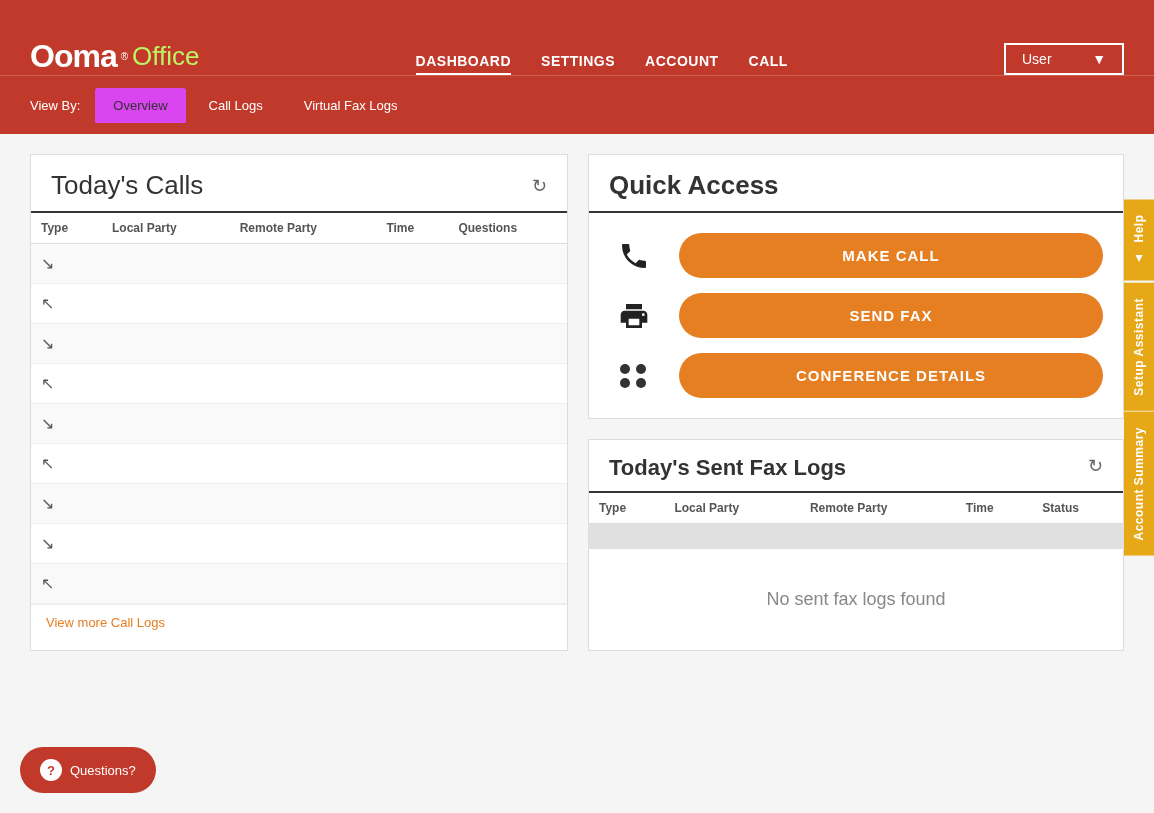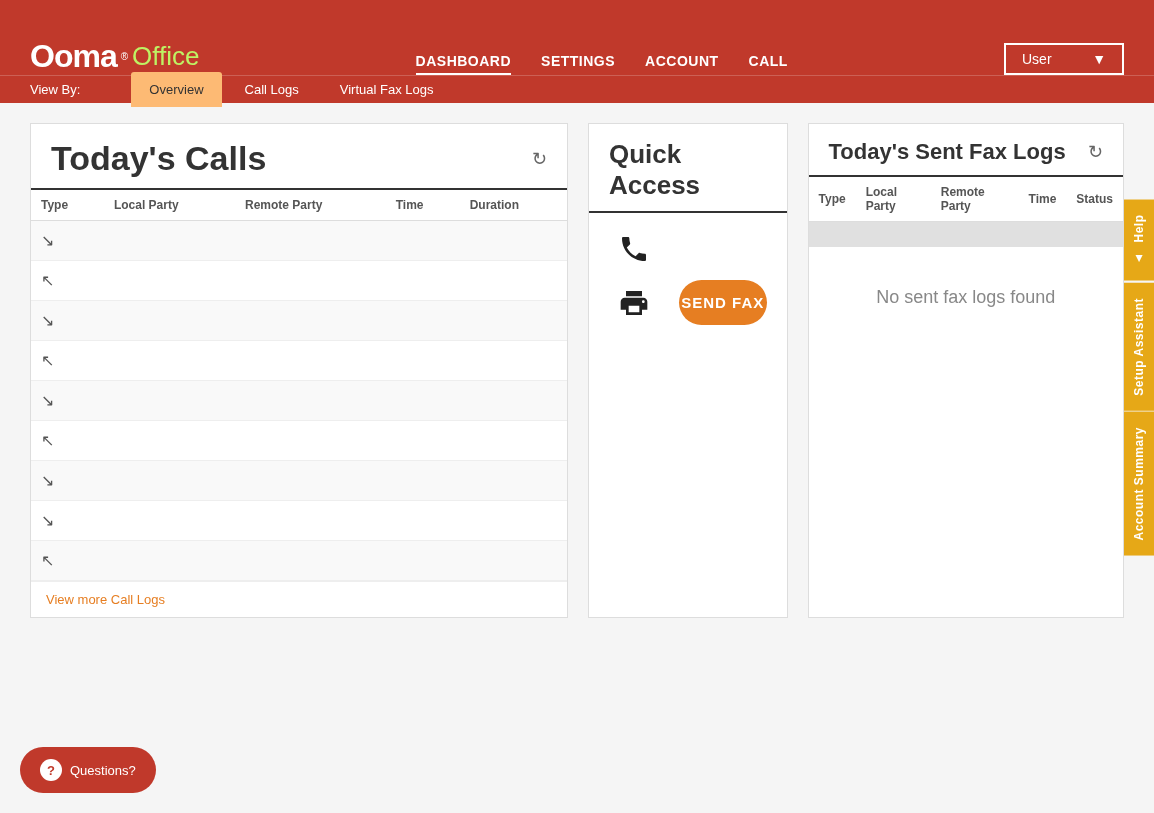--- a/index.html
+++ b/index.html
@@ -66,39 +66,38 @@
       justify-content: space-between;
     }
 
     
     .sub-nav {
       background: #c0392b;
       padding: 0 30px 0;
       display: flex;
       align-items: center;
       border-top: 1px solid rgba(255,255,255,0.2);
-      height: 28px;
+      height: 59px;
     }
     .view-by-label {
       color: white;
       font-size: 13px;
       margin-right: 15px;
     }
     .sub-nav-item {
       color: white;
       font-size: 13px;
       cursor: pointer;
       padding: 10px 18px;
       margin-right: 5px;
     }
     .sub-nav-item.active {
-      background: #fdba74;
+      background: #d946ef;
       color: #333;
       border-radius: 3px 3px 0 0;
-      margin-left: 36px;
     }
 
     
     .main-content {
       display: flex;
       gap: 20px;
       padding: 20px 30px;
       position: relative;
     }
 
@@ -110,22 +109,22 @@
       max-width: 560px;
     }
     .panel-header {
       display: flex;
       align-items: center;
       justify-content: space-between;
       padding: 15px 20px 10px;
       border-bottom: 2px solid #333;
     }
     .panel-title {
-      font-size: 34px;
-      font-weight: bold;
+      font-size: 26px;
+      font-weight: normal;
       color: #333;
     }
     .refresh-icon {
       color: #666;
       cursor: pointer;
       font-size: 18px;
     }
 
     
     .call-table {
@@ -167,21 +166,21 @@
       font-size: 13px;
       text-decoration: none;
       cursor: pointer;
       border-top: 1px solid #eee;
     }
 
     
     .right-panel {
       flex: 1;
       display: flex;
-      flex-direction: row;
+      flex-direction: column;
       gap: 20px;
     }
 
     
     .quick-access-panel {
       background: white;
       border: 1px solid #ddd;
       padding: 0;
     }
     .quick-access-header {
@@ -224,21 +223,20 @@
       border-radius: 25px;
     }
 
     
     .fax-panel {
       background: white;
       border: 1px solid #ddd;
     }
     .fax-header {
       display: flex;
-      align-items: center;
       justify-content: space-between;
       padding: 15px 20px 10px;
       border-bottom: 2px solid #333;
     }
     .fax-title {
       font-size: 22px;
       font-weight: bold;
       color: #333;
     }
     .fax-table {
@@ -370,21 +368,21 @@
       <span class="panel-title">Today's Calls</span>
       <span class="refresh-icon">↻</span>
     </div>
     <table class="call-table">
       <thead>
         <tr>
           <th>Type</th>
           <th>Local Party</th>
           <th>Remote Party</th>
           <th>Time</th>
-          <th>Duration</th>
+          <th>Questions</th>
         </tr>
       </thead>
       <tbody id="calls-tbody">
 
       <tr>
             <td><span class="arrow-icon arrow-down">↘</span></td>
             <td></td>
             <td></td>
             <td></td>
             <td></td>
@@ -457,31 +455,43 @@
         <span class="quick-access-title">Quick Access</span>
       </div>
       <div class="quick-access-body">
 
         <div class="quick-access-row">
           <div class="qa-icon">
             <svg width="32" height="32" viewBox="0 0 24 24" fill="#222">
               <path d="M6.6 10.8c1.4 2.8 3.8 5.1 6.6 6.6l2.2-2.2c.3-.3.7-.4 1-.2 1.1.4 2.3.6 3.6.6.6 0 1 .4 1 1V20c0 .6-.4 1-1 1-9.4 0-17-7.6-17-17 0-.6.4-1 1-1h3.5c.6 0 1 .4 1 1 0 1.3.2 2.5.6 3.6.1.3 0 .7-.2 1L6.6 10.8z"></path>
             </svg>
           </div>
+          <button class="qa-button">MAKE CALL</button>
         </div>
 
         <div class="quick-access-row">
           <div class="qa-icon">
             <svg width="32" height="32" viewBox="0 0 24 24" fill="#222">
               <path d="M19 8H5c-1.7 0-3 1.3-3 3v6h4v4h12v-4h4v-6c0-1.7-1.3-3-3-3zm-3 11H8v-5h8v5zm3-7c-.6 0-1-.4-1-1s.4-1 1-1 1 .4 1 1-.4 1-1 1zm-1-9H6v4h12V3z"></path>
             </svg>
           </div>
           <button class="qa-button">SEND FAX</button>
         </div>
 
+        <div class="quick-access-row">
+          <div class="qa-icon">
+            <div class="conf-icon">
+              <div class="conf-dot"></div>
+              <div class="conf-dot"></div>
+              <div class="conf-dot"></div>
+              <div class="conf-dot"></div>
+            </div>
+          </div>
+          <button class="qa-button">CONFERENCE DETAILS</button>
+        </div>
 
       </div>
     </div>
 
     <div class="fax-panel">
       <div class="fax-header">
         <span class="fax-title">Today's Sent Fax Logs</span>
         <span class="refresh-icon">↻</span>
       </div>
       <table class="fax-table">

